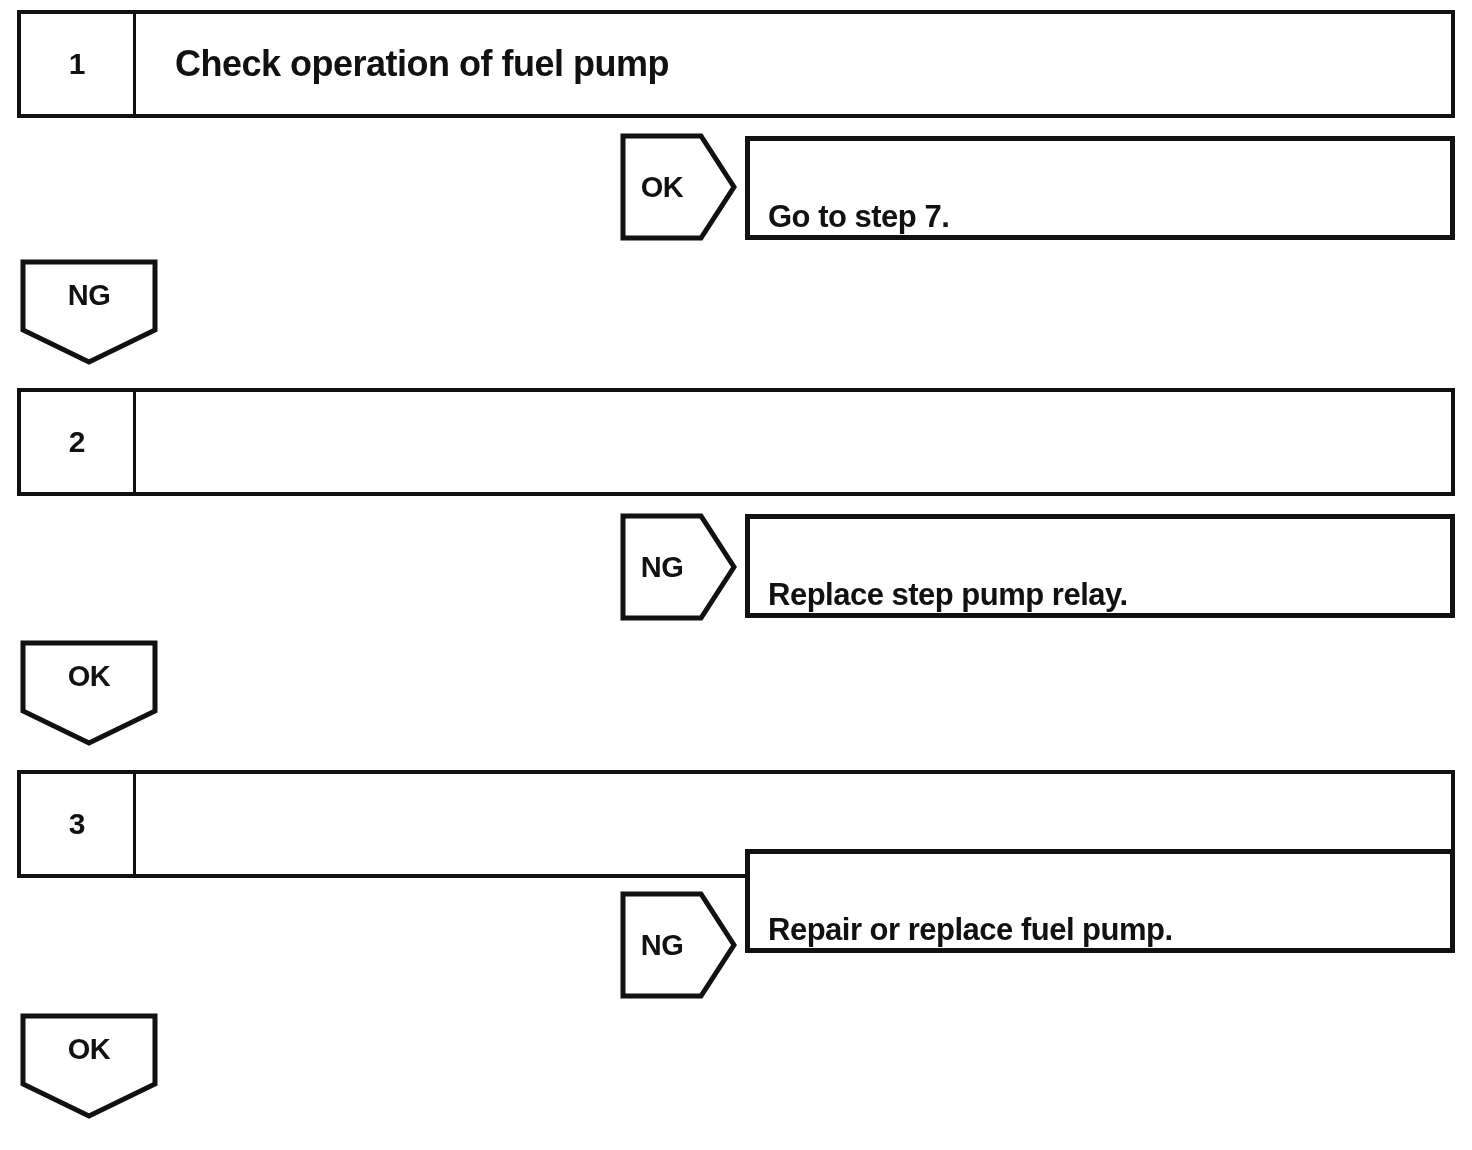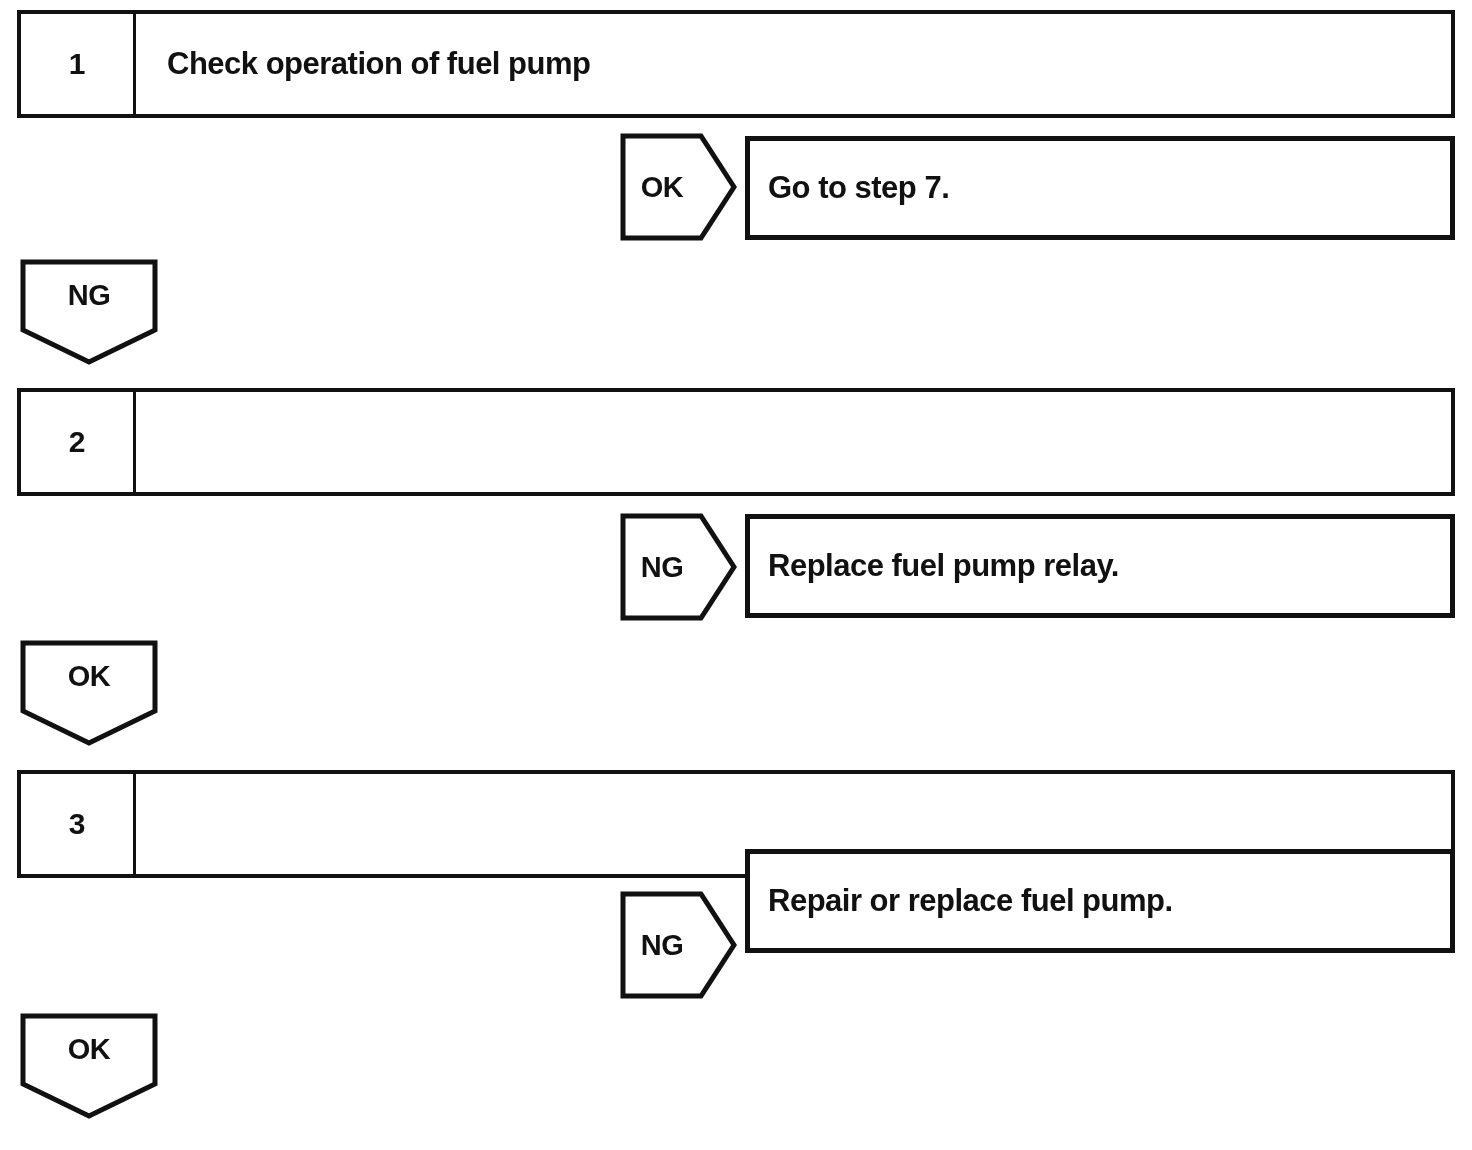--- a/index.html
+++ b/index.html
@@ -35,23 +35,24 @@
     display: flex;
     align-items: center;
     justify-content: center;
     font-size: 30px;
   }
   .title-cell {
     flex: 1;
     display: flex;
     align-items: center;
     padding-left: 31px;
-    font-size: 31px;
+    font-size: 36px;
     letter-spacing: -0.5px;
     white-space: nowrap;
+    margin-left: 8px;
   }
 
   
   .arrow-right {
     position: absolute;
     left: 620px;
     width: 118px;
     height: 108px;
   }
   .arrow-right svg {
@@ -73,21 +74,21 @@
   
   .action-box {
     position: absolute;
     left: 745px;
     width: 710px;
     height: 104px;
     border: 5px solid #111111;
     box-sizing: border-box;
     background: #ffffff;
     display: flex;
-    align-items: center;
+    align-items: flex-end;
     padding-left: 18px;
     font-size: 31px;
     letter-spacing: -0.5px;
     white-space: nowrap;
   }
 
   
   .pent-down {
     position: absolute;
     left: 20px;
@@ -143,21 +144,21 @@
   </div>
 
   <div class="arrow-right" style="top:513px;">
     <svg viewBox="0 0 118 108">
       <polygon points="3,3 81,3 114,54 81,105 3,105" fill="#ffffff" stroke="#111111" stroke-width="5" stroke-linejoin="miter"></polygon>
     </svg>
     <span class="lbl">NG</span>
   </div>
 
   <div class="action-box" style="top:514px;">
-    <span>Replace fuel pump relay.</span>
+    <span>Replace step pump relay.</span>
   </div>
 
   <div class="pent-down" style="top:640px;">
     <svg viewBox="0 0 138 108">
       <polygon points="3,3 135,3 135,71 69,103 3,71" fill="#ffffff" stroke="#111111" stroke-width="5" stroke-linejoin="miter"></polygon>
     </svg>
     <span class="lbl">OK</span>
   </div>
 
   <div class="step-box" style="top:770px;">

